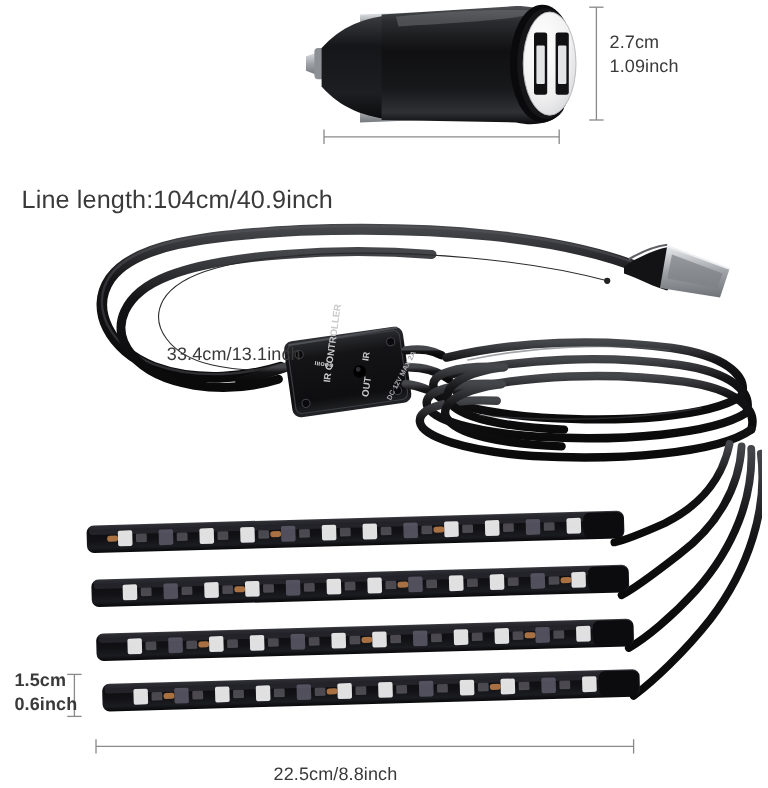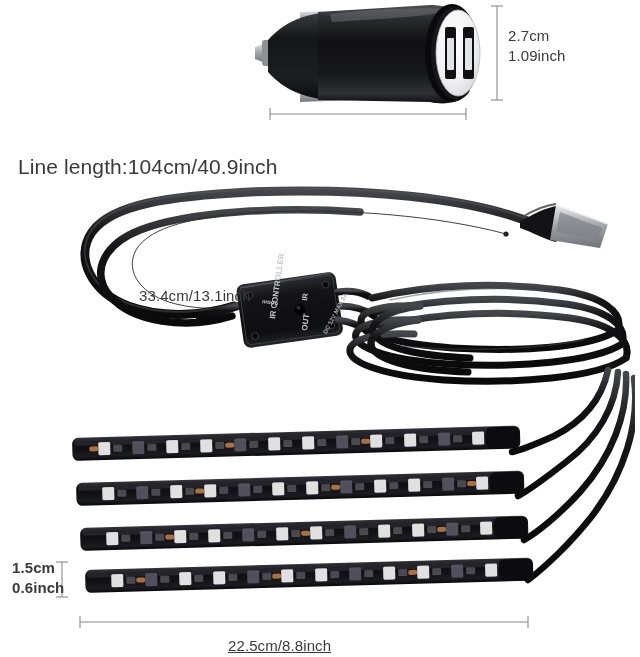--- a/index.html
+++ b/index.html
@@ -26,21 +26,21 @@
     line-height: 1.35;
     white-space: pre;
     letter-spacing: 0.1px;
   }
 
   #lbl-height    { left: 508px; top: 26px; }
   #lbl-width     { left: 306px; top: 122px; }
   #lbl-linelen   { left: 2px;   top: 153px; font-size: 21px; margin-left: 16px; }
   #lbl-lead      { left: 139px; top: 254px; margin-top: 32px; }
   #lbl-thick     { left: 12px;  top: 558px; font-weight: bold; }
-  #lbl-striplen  { left: 228px; top: 636px; text-decoration: underline; }
+  #lbl-striplen  { left: 228px; top: 636px; }
 
   svg.layer {
     position: absolute;
     left: 0; top: 0;
     width: 640px;
     height: 657px;
     overflow: visible;
   }
   .dimline { stroke: #8a8a8a; stroke-width: 1.1; fill: none; }
   .dimtick { stroke: #8a8a8a; stroke-width: 1.1; }

